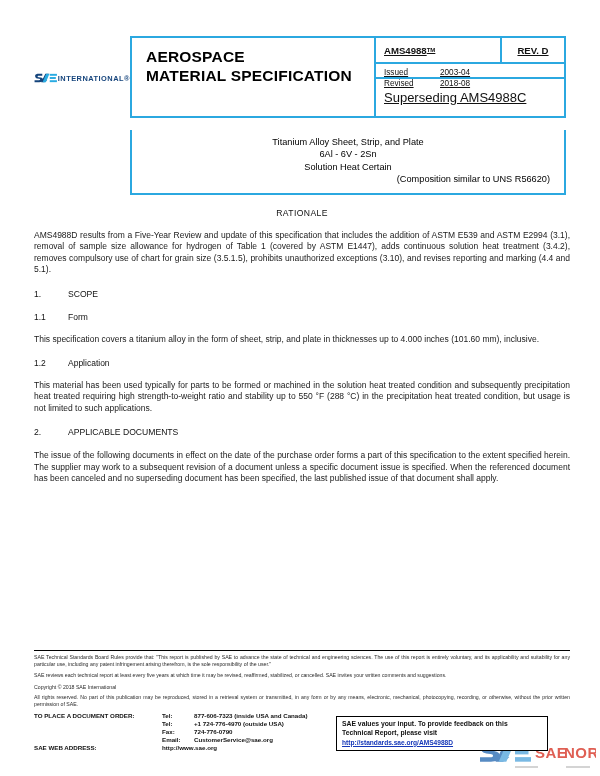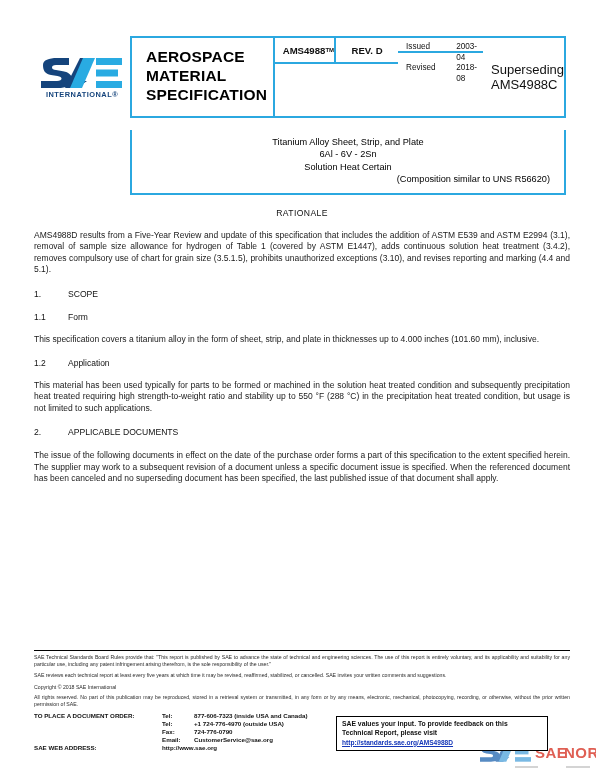--- a/index.html
+++ b/index.html
@@ -34,21 +34,21 @@
     width: 532px;
   }
   .hdr-row {
     display: flex;
     align-items: stretch;
   }
   .logo-cell {
     width: 96px;
     flex: 0 0 96px;
     display: flex;
-    flex-direction: column;
+    flex-direction: row;
     align-items: center;
     justify-content: center;
     padding-top: 2px;
   }
   .sae-logo {
     display: block;
   }
   .logo-sub {
     font-size: 7.4px;
     font-weight: bold;
@@ -77,21 +77,23 @@
   .hdr-title-line {
     font-size: 15.5px;
     font-weight: bold;
     letter-spacing: 0.2px;
     line-height: 19px;
     color: #000;
   }
   .hdr-right {
     flex: 0 0 188px;
     display: flex;
-    box-sizing: border-box;
+    flex-direction: column;
+    box-sizing: border-box;
+    text-decoration: underline;
   }
   .hdr-rr-top {
     height: 26px;
     display: flex;
     border-bottom: 2px solid #2BA8E0;
     box-sizing: border-box;
   }
   .hdr-ams {
     flex: 1 1 auto;
     display: flex;

